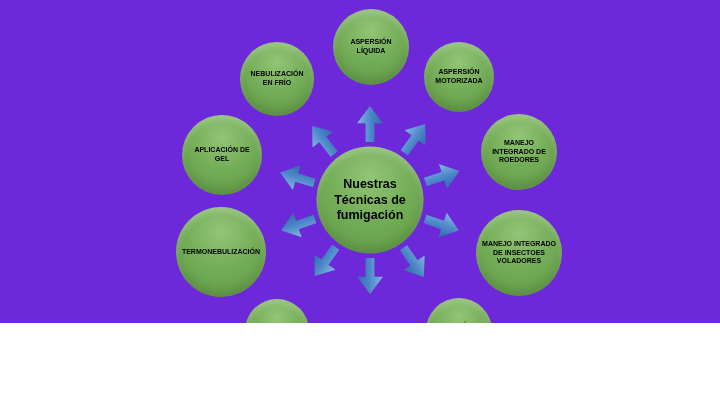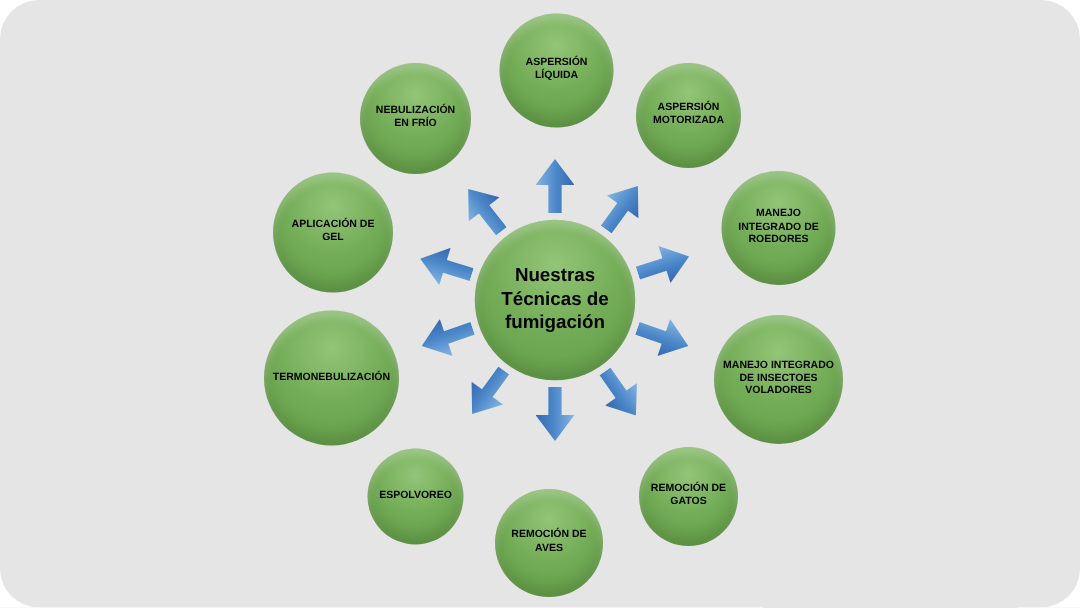--- a/index.html
+++ b/index.html
@@ -1,23 +1,22 @@
 <!DOCTYPE html>
 <html><head>
 <meta charset="utf-8">
 <style>
   html, body { margin: 0; padding: 0; background: #ffffff; }
   .canvas {
     position: relative;
     width: 720px;
-    height: 405px;
-    background: #e5e5e5;
+    height: 323px;
+    background: #6d28d9;
     overflow: hidden;
     font-family: "Liberation Sans", sans-serif;
-    border-radius: 26px;
   }
   .node, .center-node {
     position: absolute;
     border-radius: 50%;
     display: flex;
     align-items: center;
     justify-content: center;
     text-align: center;
     font-weight: bold;
     color: #000000;

